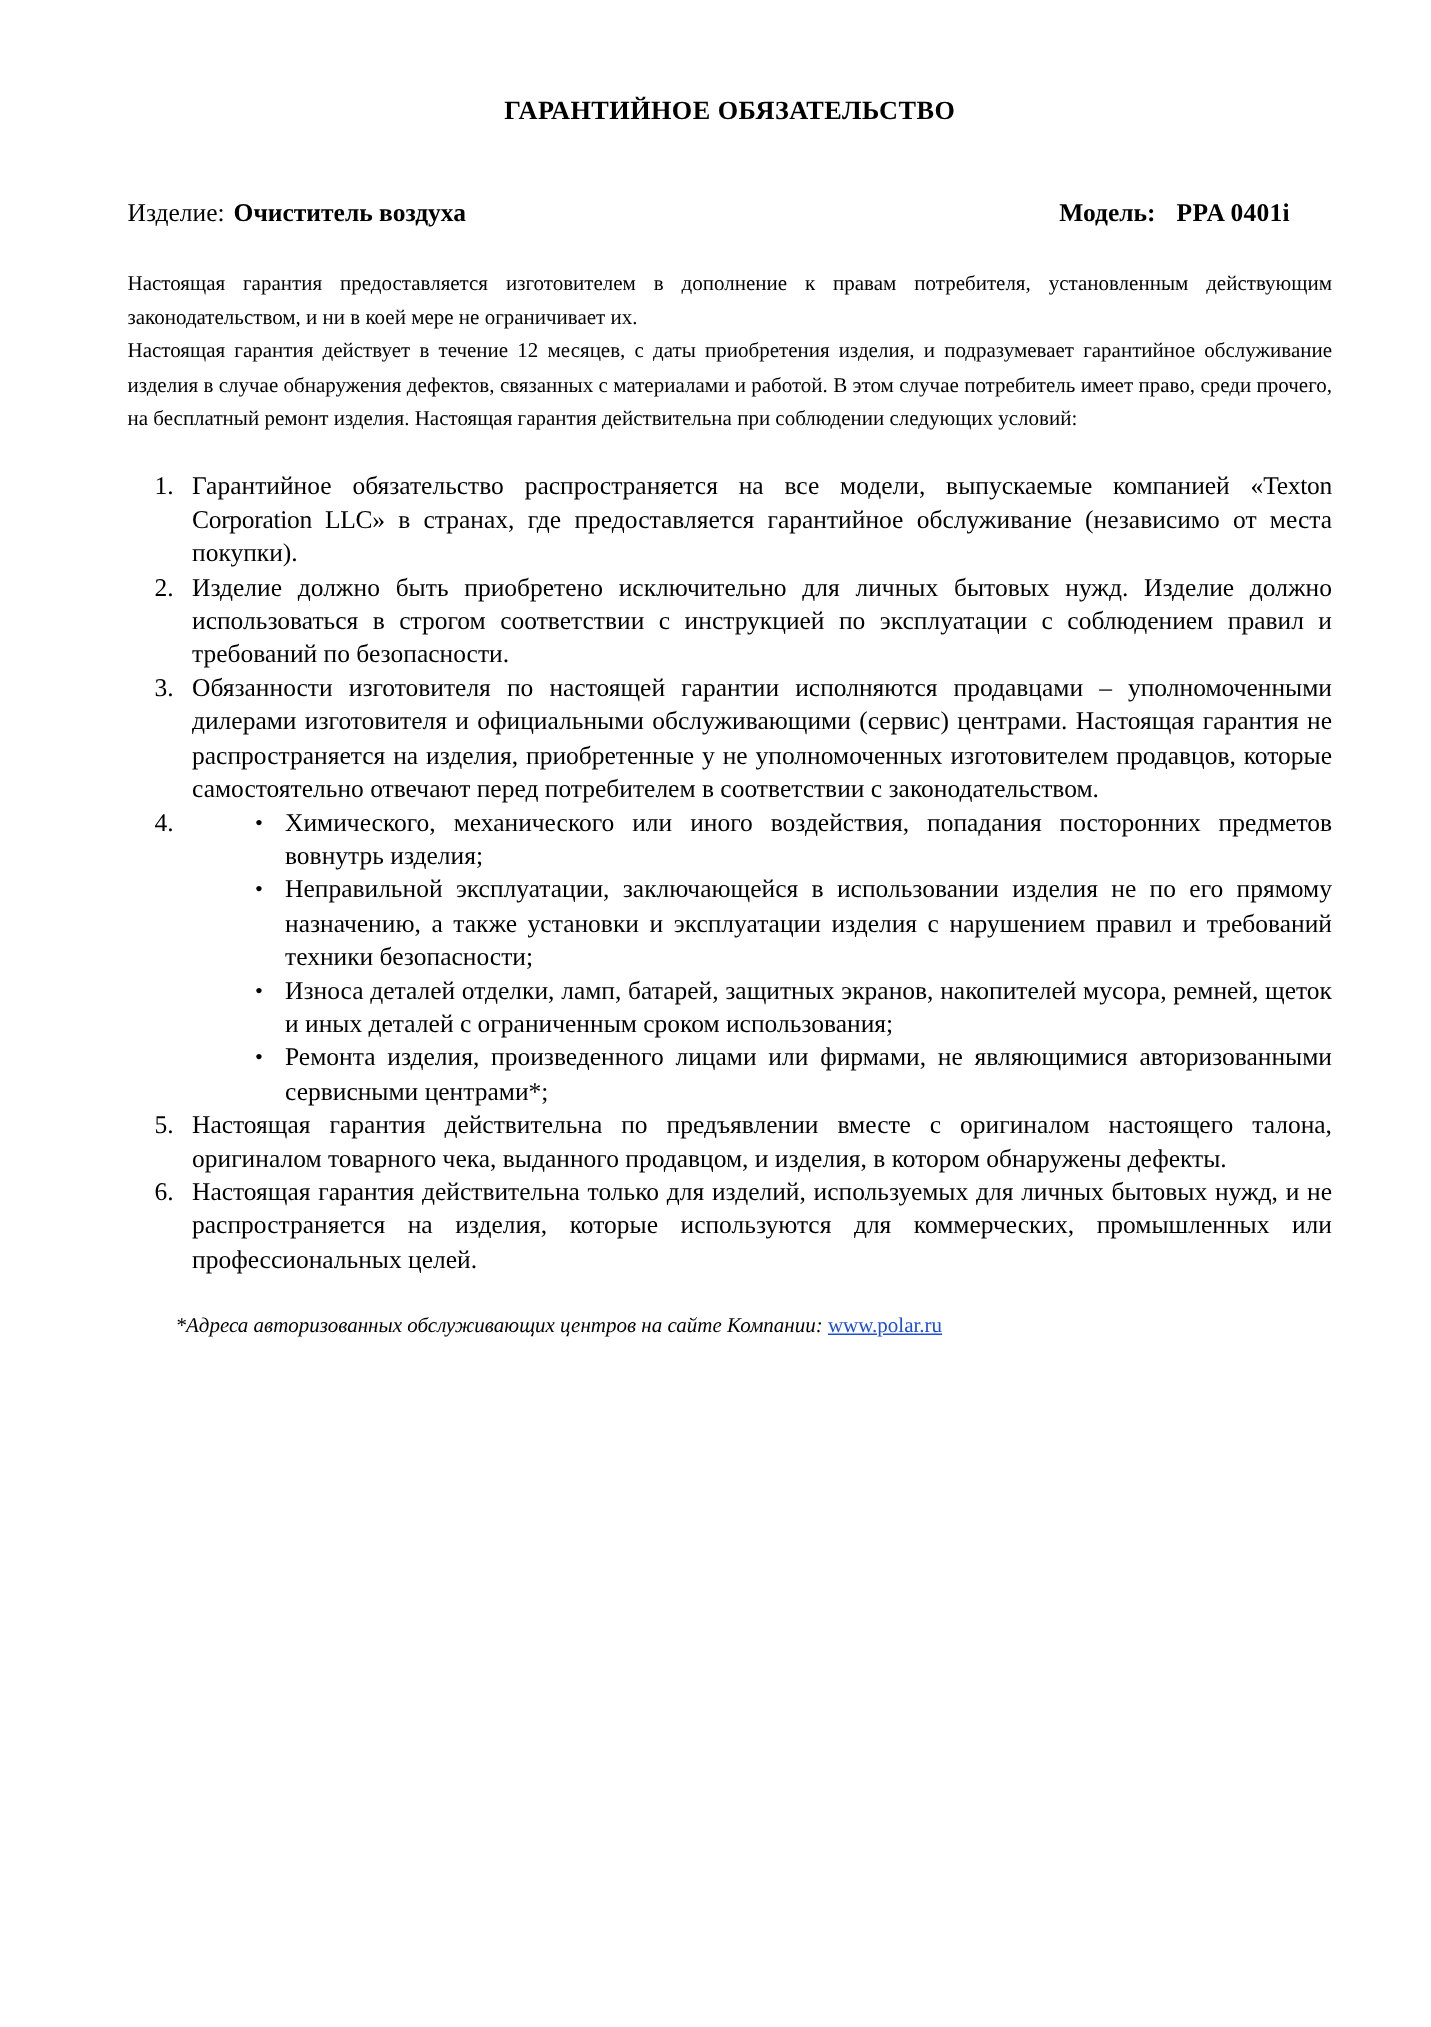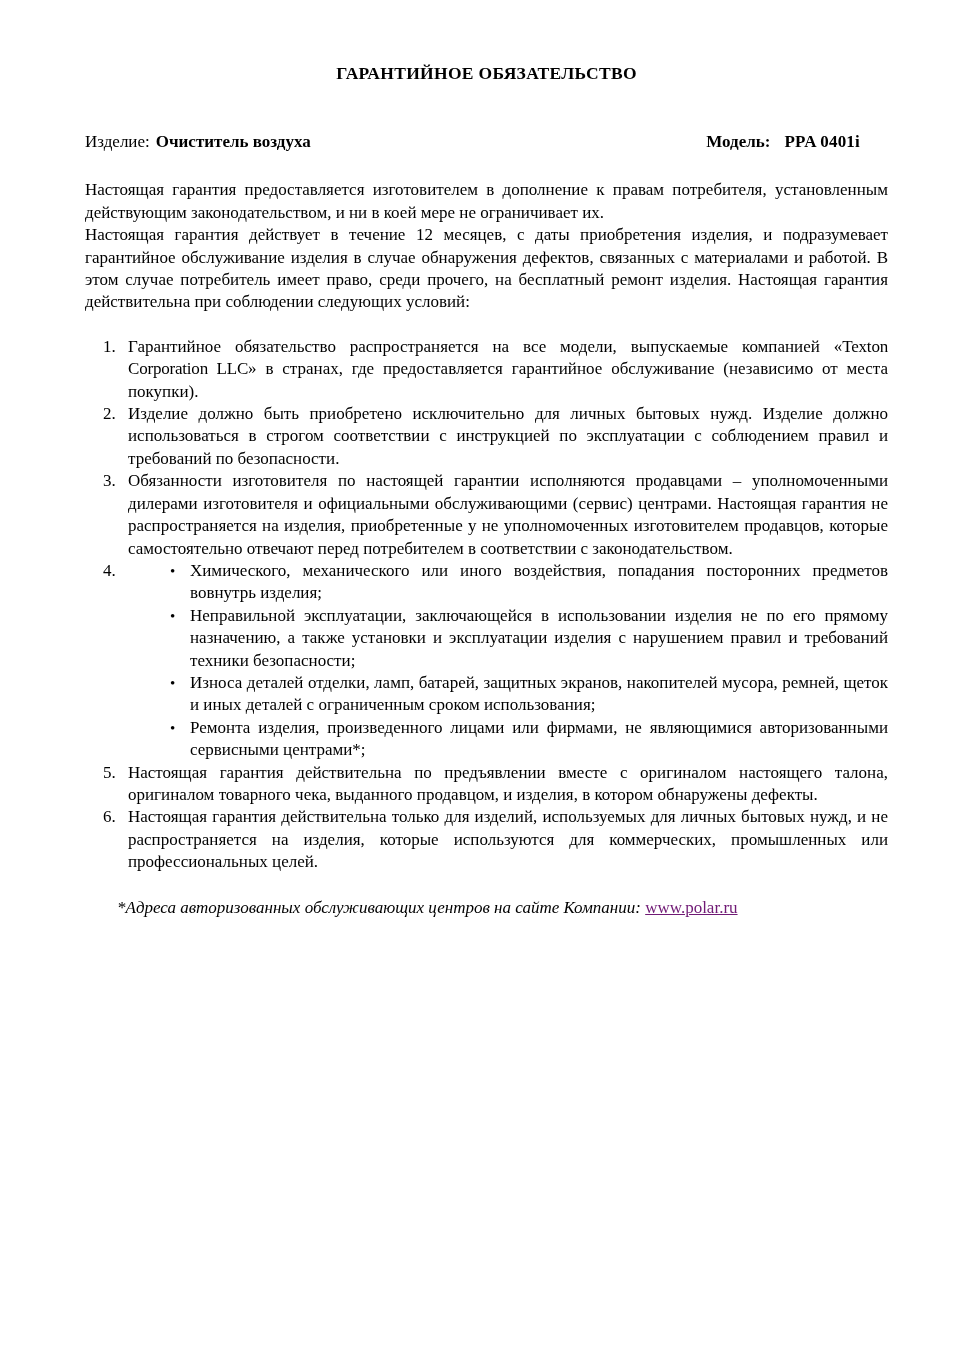--- a/index.html
+++ b/index.html
@@ -33,21 +33,21 @@
     font-size: 17px;
     line-height: 22.4px;
     align-items: baseline;
   }
   .product-value { font-weight: bold; padding-left: 6px; }
   .model-block { margin-left: auto; margin-right: 28px; white-space: nowrap; text-align: center; }
   .model-label { font-weight: bold; }
   .model-value { font-weight: bold; padding-left: 14px; letter-spacing: 0.2px; }
 
   p, .txt {
-    font-size: 17px;
+    font-size: 14px;
     line-height: 22.4px;
     margin: 0;
   }
   .just { text-align: justify; }
   .intro { margin-top: 26px; }
 
   .cond-list { margin-top: 22px; }
   .cond {
     display: flex;
   }
@@ -80,21 +80,21 @@
     font-size: 17px;
     line-height: 22.4px;
   }
   .brand-spaced { letter-spacing: 1px; }
   .brand-condensed { letter-spacing: -0.2px; }
 
   .service { margin-top: 25px; }
   .note { margin-top: 23px; }
   .note-text { font-style: italic; margin-left: 32px; }
   .note-link {
-    color: #701a75;
+    color: #1d4ed8;
     text-decoration: underline;
     cursor: pointer;
     font-style: normal;
   }
   .page-num {
     position: absolute;
     top: 1242px;
     left: 85px;
     right: 66px;
     text-align: center;

